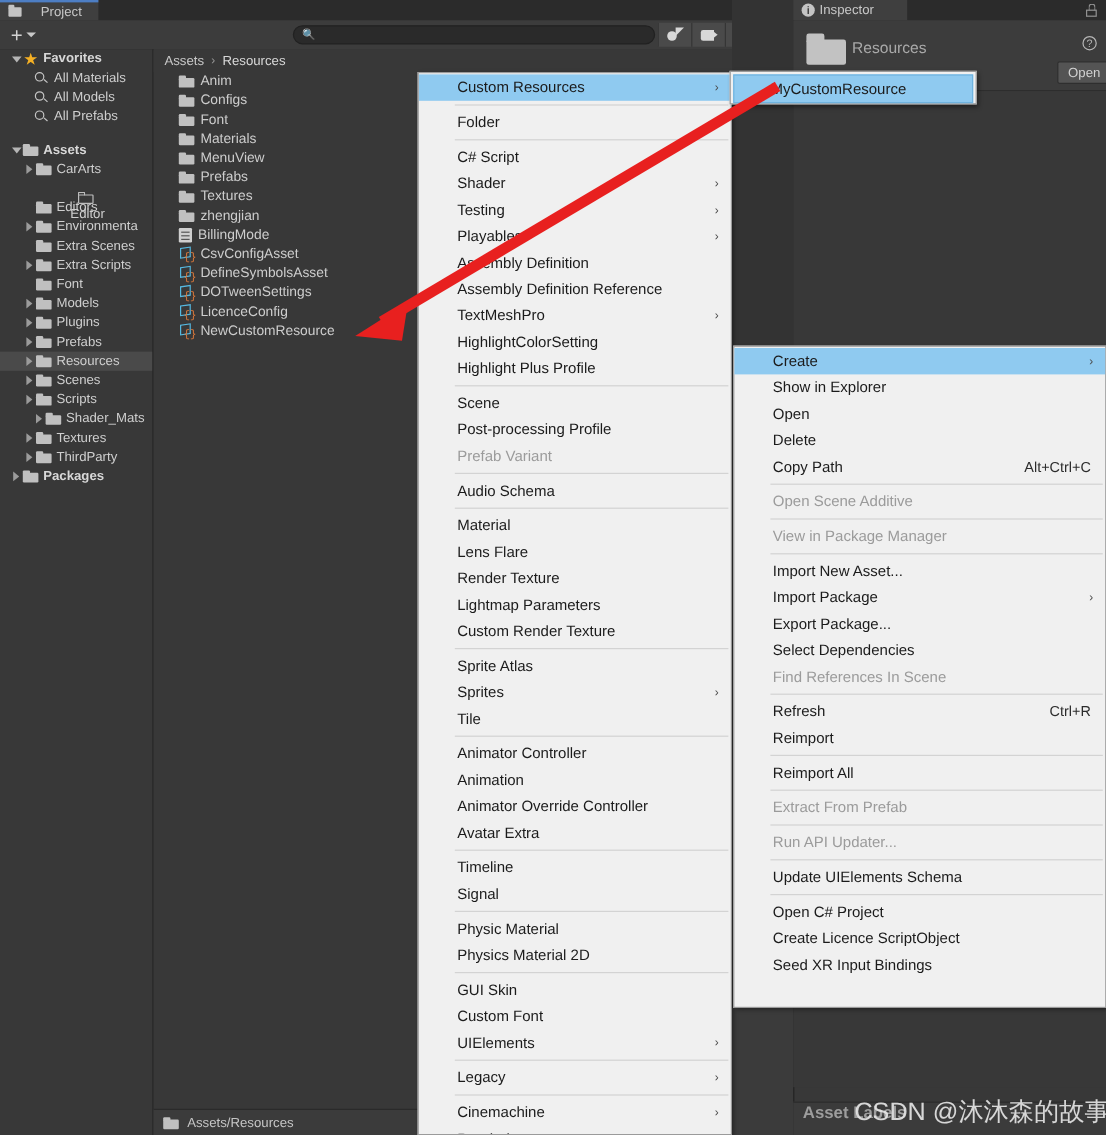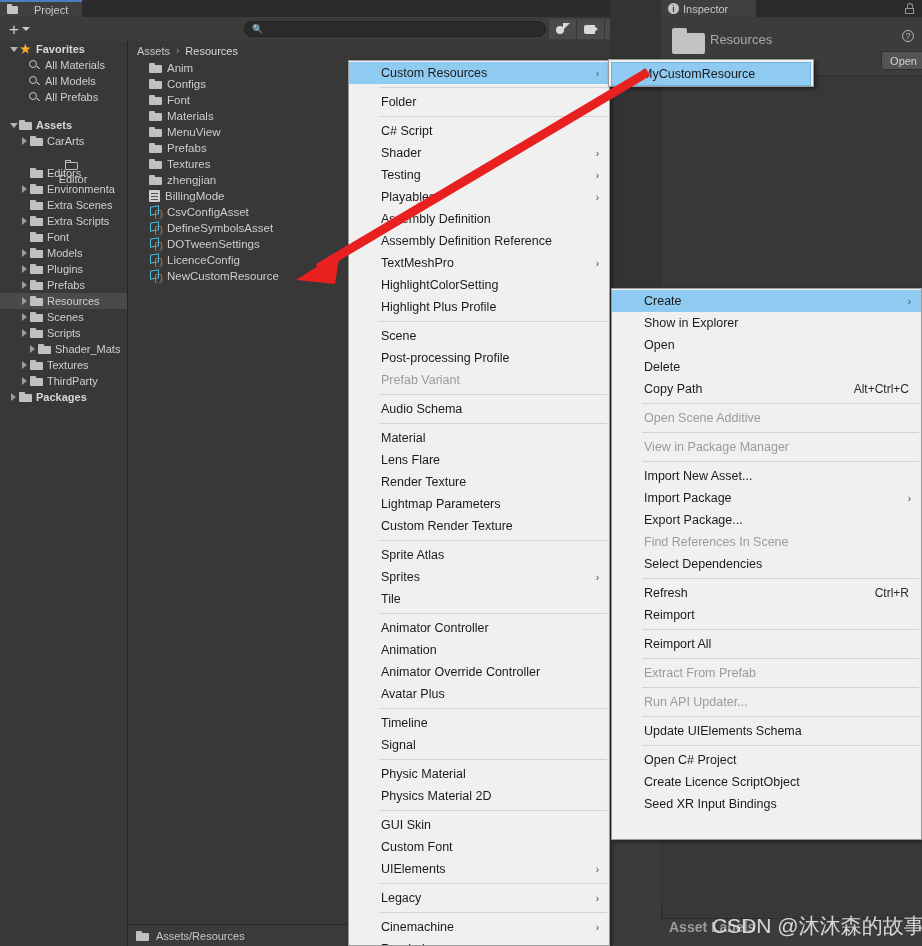--- a/index.html
+++ b/index.html
@@ -603,21 +603,21 @@
       <div class="mi">
         <span>Animator Controller</span>
       </div>
       <div class="mi">
         <span>Animation</span>
       </div>
       <div class="mi">
         <span>Animator Override Controller</span>
       </div>
       <div class="mi">
-        <span>Avatar Plus</span>
+        <span>Avatar Extra</span>
       </div>
       <div class="msep"></div>
       <div class="mi">
         <span>Timeline</span>
       </div>
       <div class="mi">
         <span>Signal</span>
       </div>
       <div class="msep"></div>
       <div class="mi">
@@ -683,25 +683,25 @@
       <div class="mi">
         <span>Import New Asset...</span>
       </div>
       <div class="mi">
         <span>Import Package</span>
         <span class="arrow">›</span>
       </div>
       <div class="mi">
         <span>Export Package...</span>
       </div>
+      <div class="mi">
+        <span>Select Dependencies</span>
+      </div>
       <div class="mi disabled">
         <span>Find References In Scene</span>
-      </div>
-      <div class="mi">
-        <span>Select Dependencies</span>
       </div>
       <div class="msep"></div>
       <div class="mi">
         <span>Refresh</span>
         <span class="accel">Ctrl+R</span>
       </div>
       <div class="mi">
         <span>Reimport</span>
       </div>
       <div class="msep"></div>

